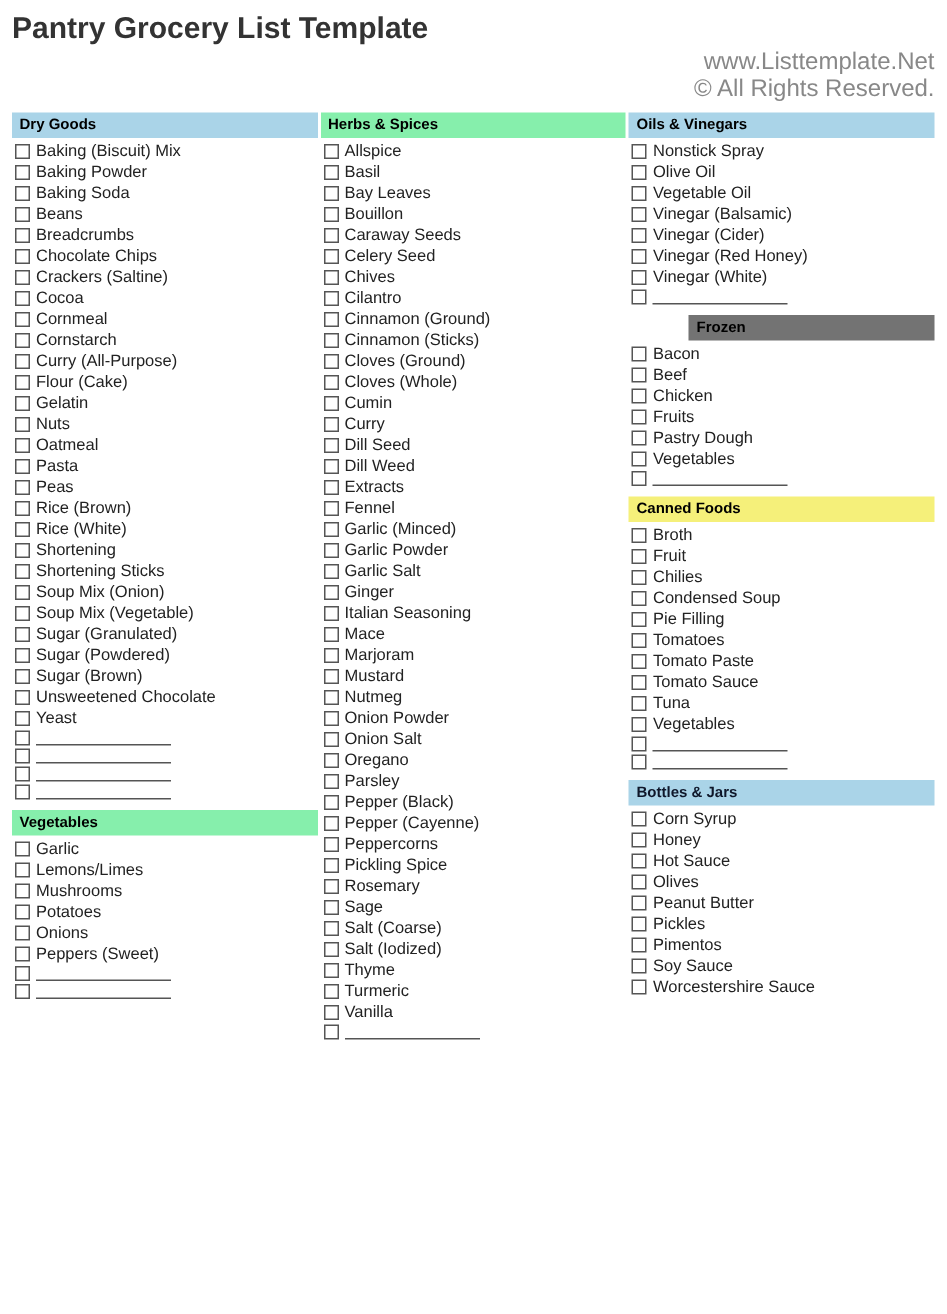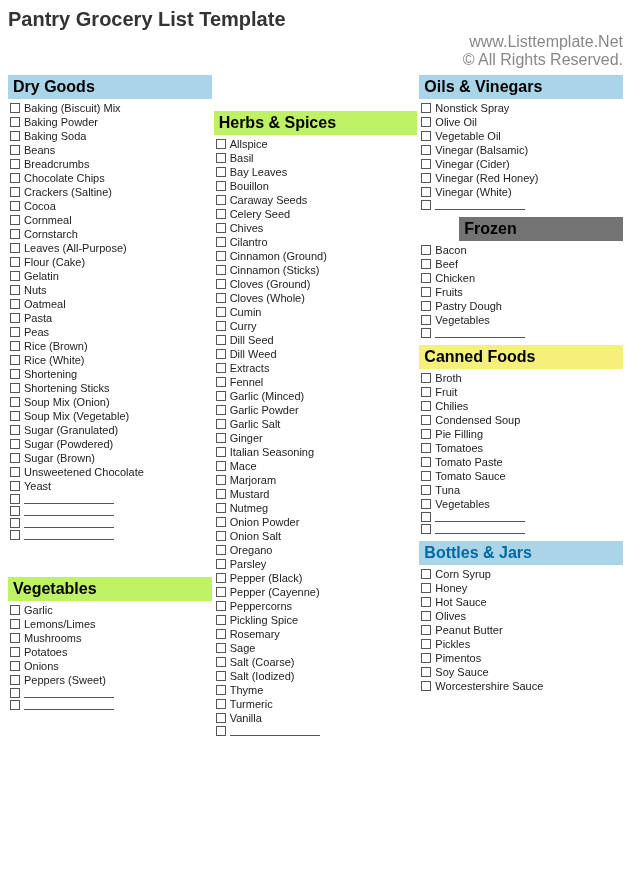--- a/index.html
+++ b/index.html
@@ -30,29 +30,29 @@
     }
     .col {
       flex: 1;
       min-width: 0;
     }
     .section {
       margin-bottom: 6px;
     }
     .section-header {
       font-weight: bold;
-      font-size: 16px;
+      font-size: 10px;
       padding: 3px 5px;
       margin-bottom: 2px;
     }
     .section-header.blue { background: #aad4e8; color: #000; }
-    .section-header.green { background: #bef264; color: #000; margin-top: 36px; }
+    .section-header.green { background: #86efac; color: #000; }
     .section-header.pink { background: #737373; color: #000; margin-left: 40px; }
     .section-header.yellow { background: #f5f07a; color: #000; }
-    .section-header.lightblue { background: #aad4e8; color: #0369a1; }
+    .section-header.lightblue { background: #aad4e8; color: #0f172a; }
     .item {
       display: flex;
       align-items: center;
       padding: 1px 2px;
       font-size: 11px;
       color: #222;
     }
     .checkbox {
       width: 10px;
       height: 10px;
@@ -124,21 +124,21 @@
         <div class="item">
           <span class="checkbox"></span>
           <span>Cornmeal</span>
         </div>
         <div class="item">
           <span class="checkbox"></span>
           <span>Cornstarch</span>
         </div>
         <div class="item">
           <span class="checkbox"></span>
-          <span>Leaves (All-Purpose)</span>
+          <span>Curry (All-Purpose)</span>
         </div>
         <div class="item">
           <span class="checkbox"></span>
           <span>Flour (Cake)</span>
         </div>
         <div class="item">
           <span class="checkbox"></span>
           <span>Gelatin</span>
         </div>
         <div class="item">

